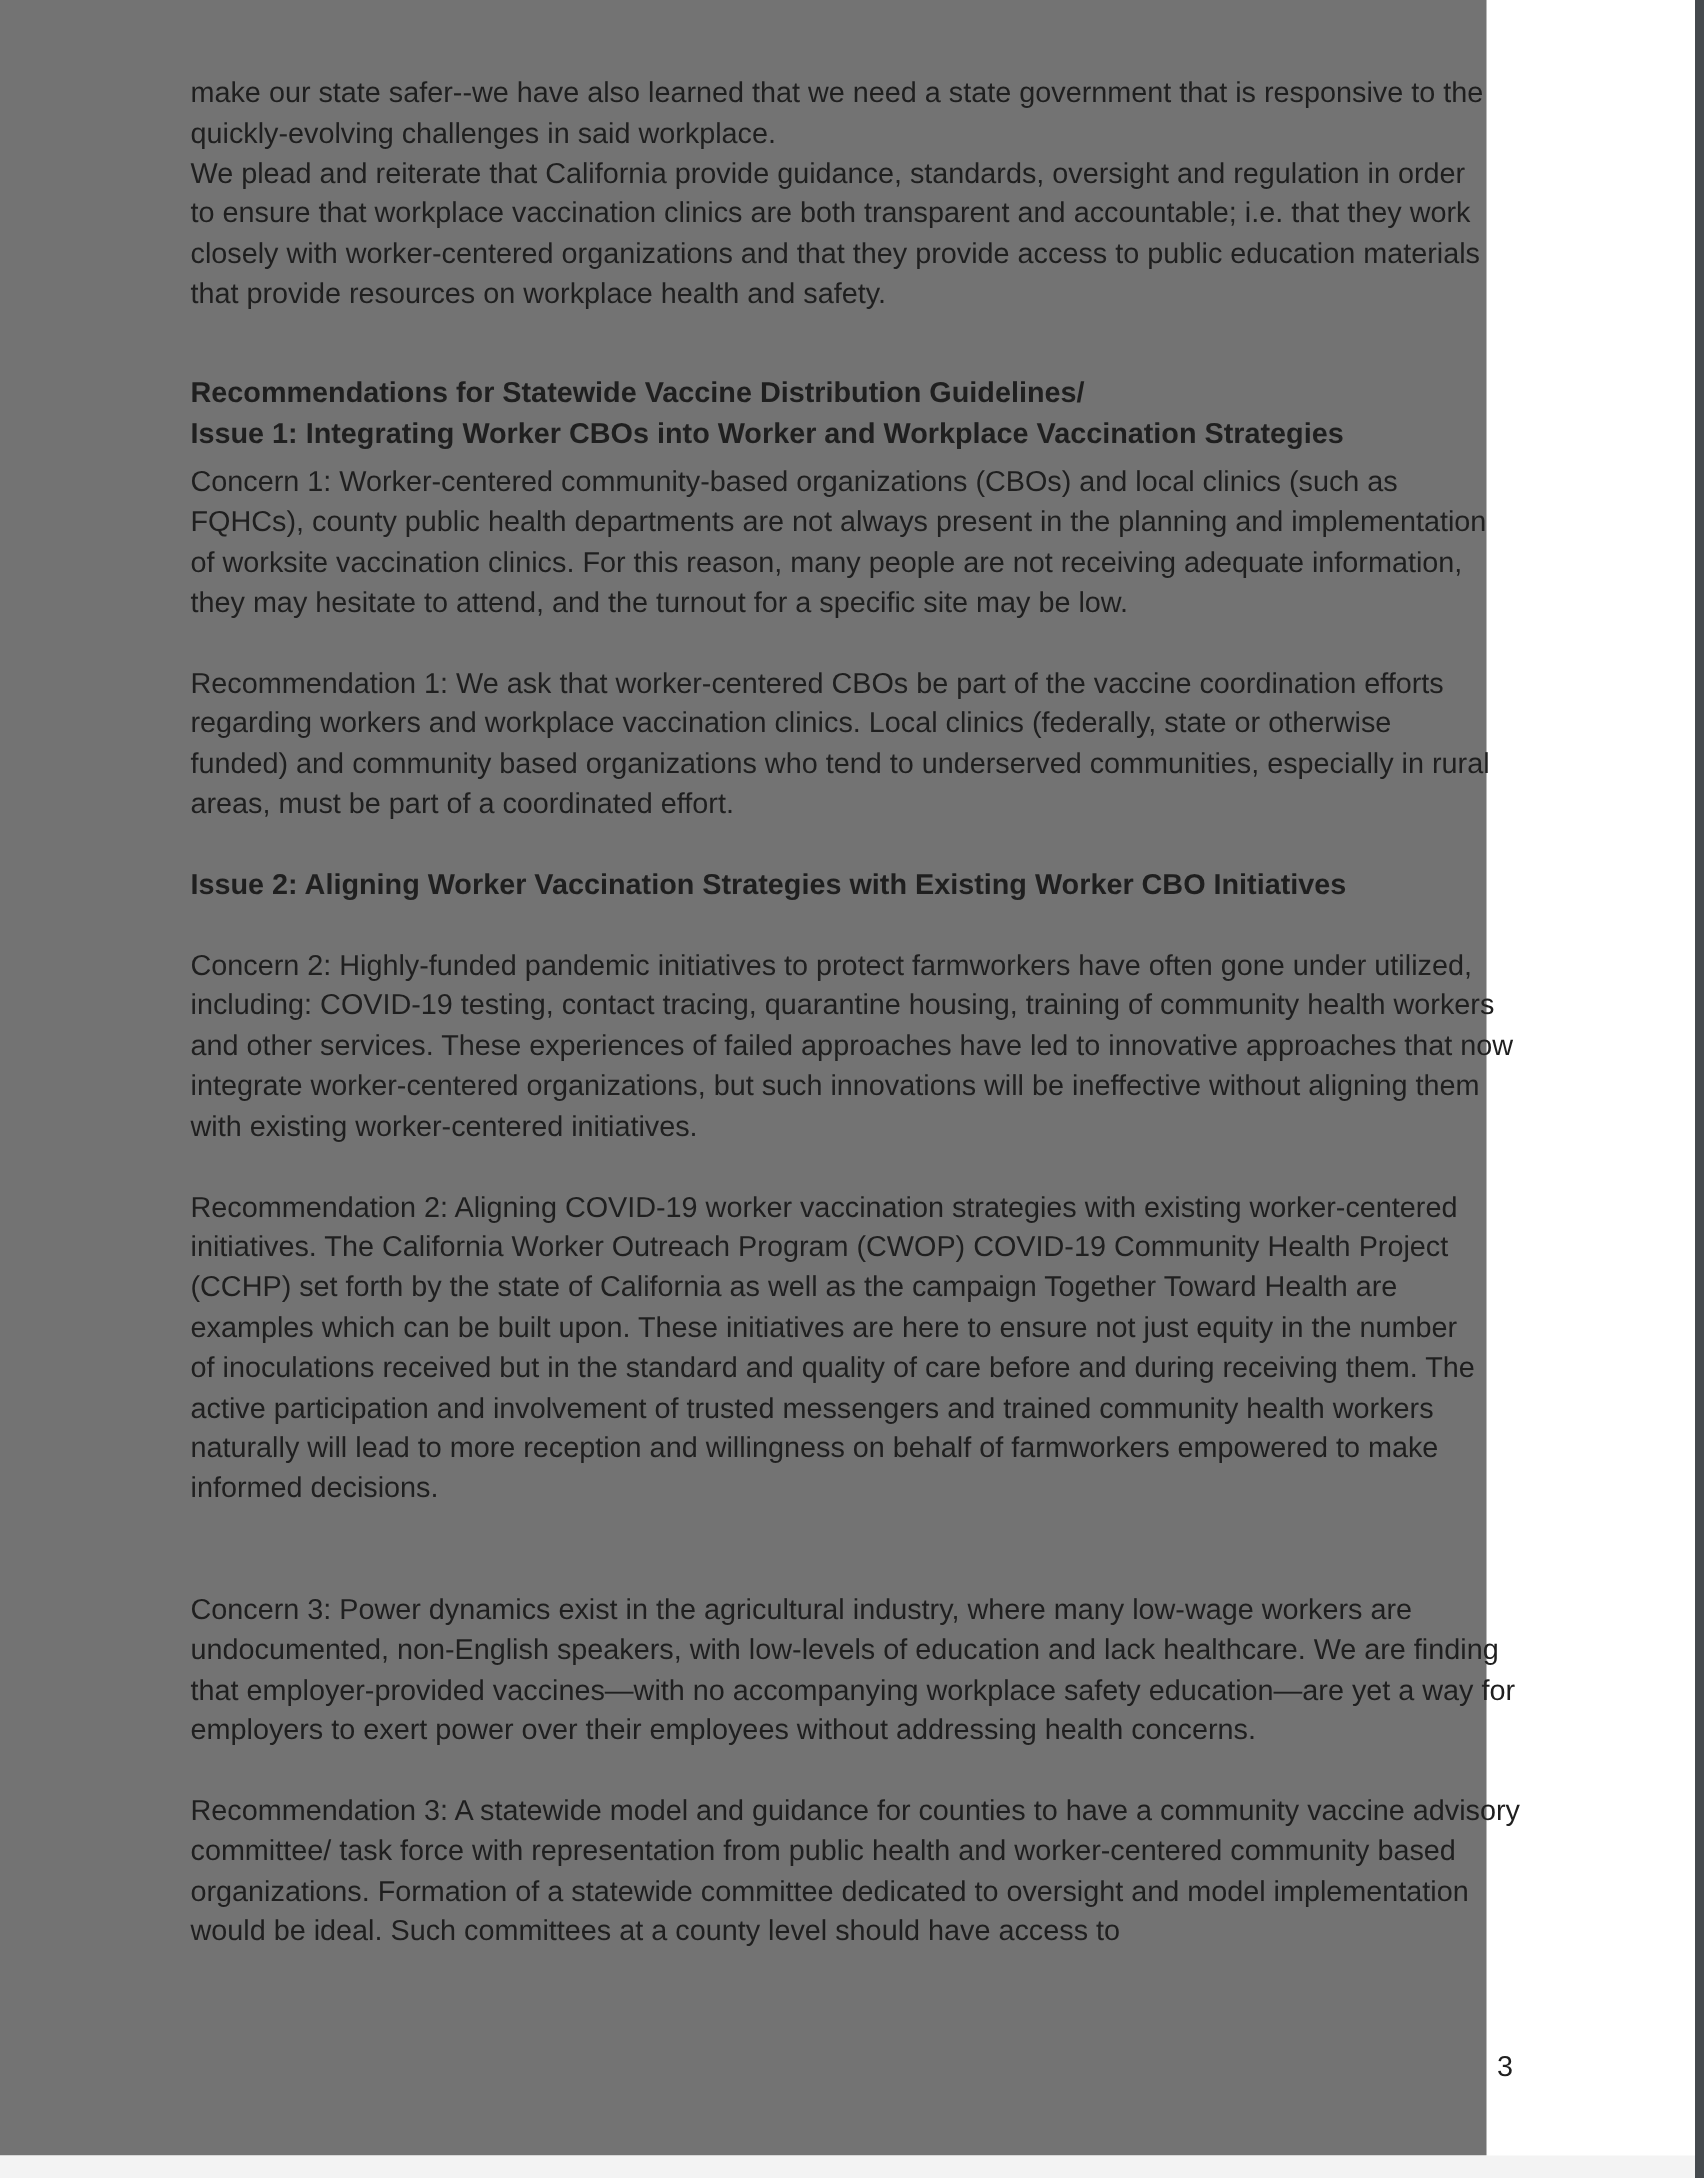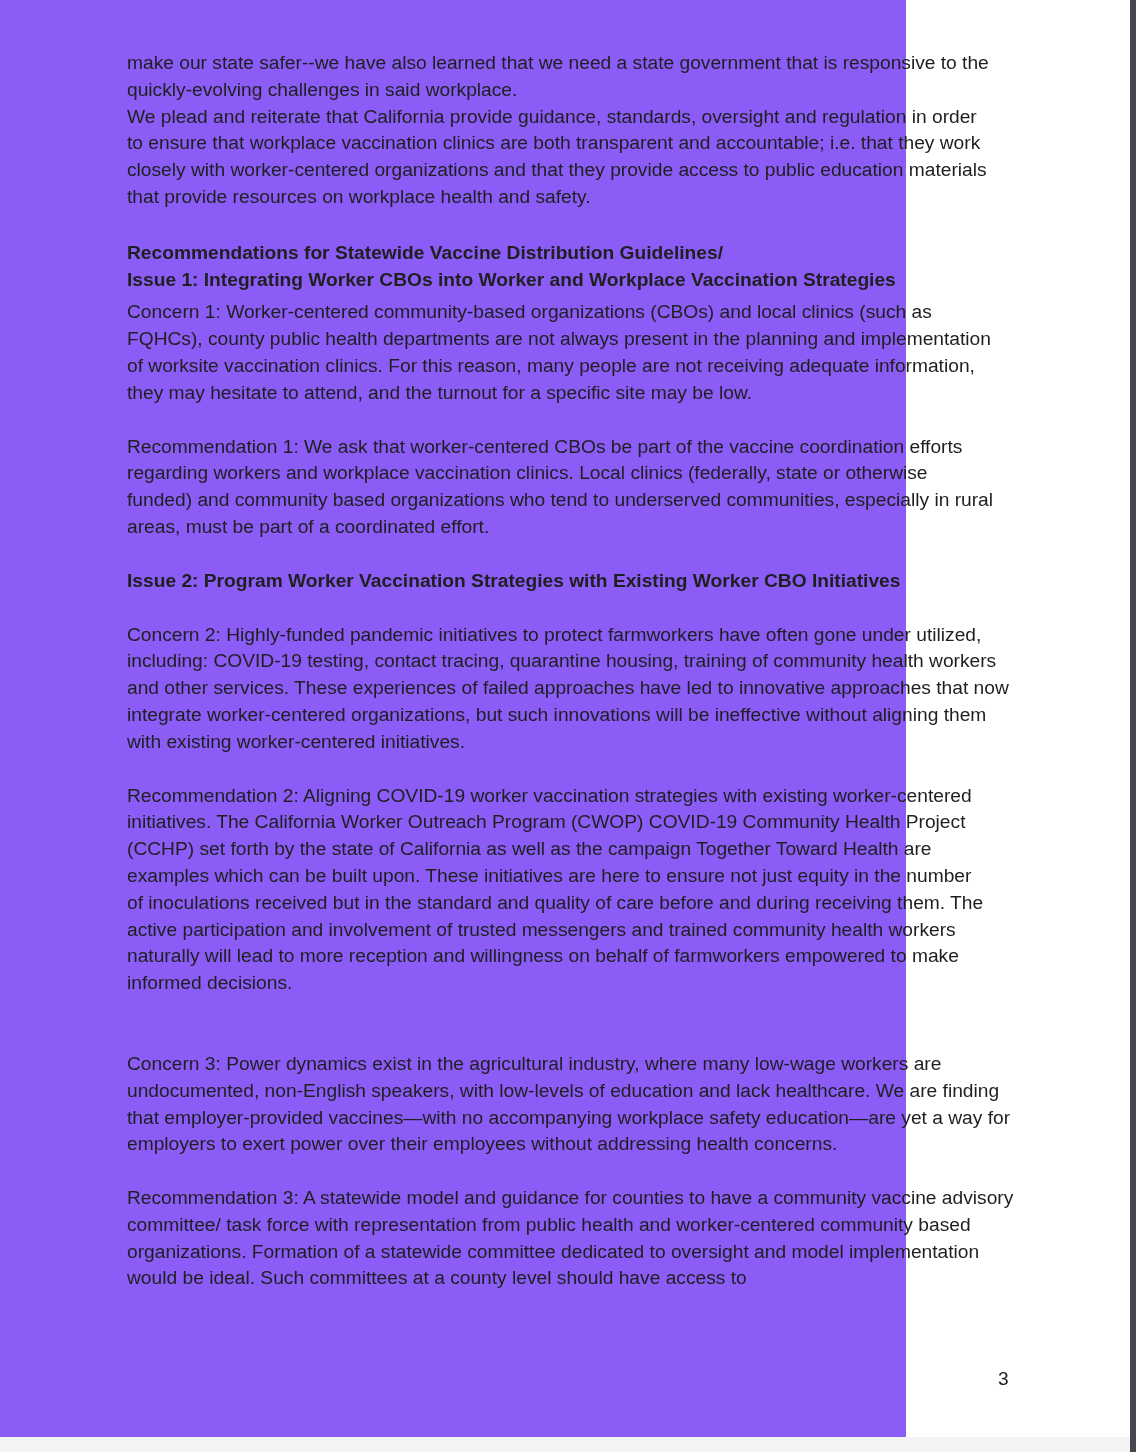--- a/index.html
+++ b/index.html
@@ -3,22 +3,22 @@
 <meta charset="utf-8">
 <style>
   html, body { margin: 0; padding: 0; }
   body {
     width: 1136px; height: 1452px; position: relative; overflow: hidden;
     background: #ffffff;
     font-family: "Liberation Sans", sans-serif;
     color: #1f1f1f;
   }
   .page {
-    position: absolute; left: 0; top: 0; width: 906px; height: 1437px;
-    background: #8b5cf6;
+    position: absolute; left: 0; top: 0; width: 991px; height: 1437px;
+    background: #737373;
   }
   .page-bottom-shade {
     position: absolute; left: 0; top: 1437px; width: 1130px; height: 15px;
     background: #f3f3f3;
   }
   .right-edge {
     position: absolute; left: 1130px; top: 0; width: 6px; height: 1452px;
     background: #45494d;
   }
   .content {
@@ -34,28 +34,28 @@
 </style>
 </head>
 <body>
 
 <div class="page">
   <div class="content">
     <p style="width:890px">make our state safer--we have also learned that we need a state government that is responsive to the quickly-evolving challenges in said workplace.</p>
     <p style="width:870px">We plead and reiterate that California provide guidance, standards, oversight and regulation in order to ensure that workplace vaccination clinics are both transparent and accountable; i.e. that they work closely with worker-centered organizations and that they provide access to public education materials that provide resources on workplace health and safety.</p>
     <div class="gap"></div>
 
-    <p class="heading" style="margin-top:2px">Recommendations for Statewide Vaccine Distribution Guidelines/</p>
+    <p class="heading" style="margin-top:12px">Recommendations for Statewide Vaccine Distribution Guidelines/</p>
     <p class="heading">Issue 1: Integrating Worker CBOs into Worker and Workplace Vaccination Strategies</p>
     <p style="margin-top:6px;width:880px">Concern 1: Worker-centered community-based organizations (CBOs) and local clinics (such as FQHCs), county public health departments are not always present in the planning and implementation of worksite vaccination clinics. For this reason, many people are not receiving adequate information, they may hesitate to attend, and the turnout for a specific site may be low.</p>
     <div class="gap"></div>
     <p style="width:870px">Recommendation 1: We ask that worker-centered CBOs be part of the vaccine coordination efforts regarding workers and workplace vaccination clinics. Local clinics (federally, state or otherwise funded) and community based organizations who tend to underserved communities, especially in rural areas, must be part of a coordinated effort.</p>
     <div class="gap"></div>
 
-    <p class="heading">Issue 2: Program Worker Vaccination Strategies with Existing Worker CBO Initiatives</p>
+    <p class="heading">Issue 2: Aligning Worker Vaccination Strategies with Existing Worker CBO Initiatives</p>
     <div class="gap"></div>
     <p style="width:895px">Concern 2: Highly-funded pandemic initiatives to protect farmworkers have often gone under utilized, including: COVID-19 testing, contact tracing, quarantine housing, training of community health workers and other services. These experiences of failed approaches have led to innovative approaches that now integrate worker-centered organizations, but such innovations will be ineffective without aligning them with existing worker-centered initiatives.</p>
     <div class="gap"></div>
     <p style="width:865px">Recommendation 2: Aligning COVID-19 worker vaccination strategies with existing worker-centered initiatives. The California Worker Outreach Program (CWOP) COVID-19 Community Health Project (CCHP) set forth by the state of California as well as the campaign Together Toward Health are examples which can be built upon. These initiatives are here to ensure not just equity in the number of inoculations received but in the standard and quality of care before and during receiving them.  The active participation and involvement of trusted messengers and trained community health workers naturally will lead to more reception and willingness on behalf of farmworkers empowered to make informed decisions.</p>
     <div class="gap"></div>
 
     <div class="gap"></div>
     <p style="width:895px">Concern 3: Power dynamics exist in the agricultural industry, where many low-wage workers are undocumented, non-English speakers, with low-levels of education and lack healthcare. We are finding that employer-provided vaccines—with no accompanying workplace safety education—are yet a way for employers to exert power over their employees without addressing health concerns.</p>
     <div class="gap"></div>
     <p style="width:895px">Recommendation 3: A statewide model and guidance for counties to have a community vaccine advisory committee/ task force with representation from public health and worker-centered community based organizations.  Formation of a statewide committee dedicated to oversight and model implementation would be ideal.  Such committees at a county level should have access to</p>

